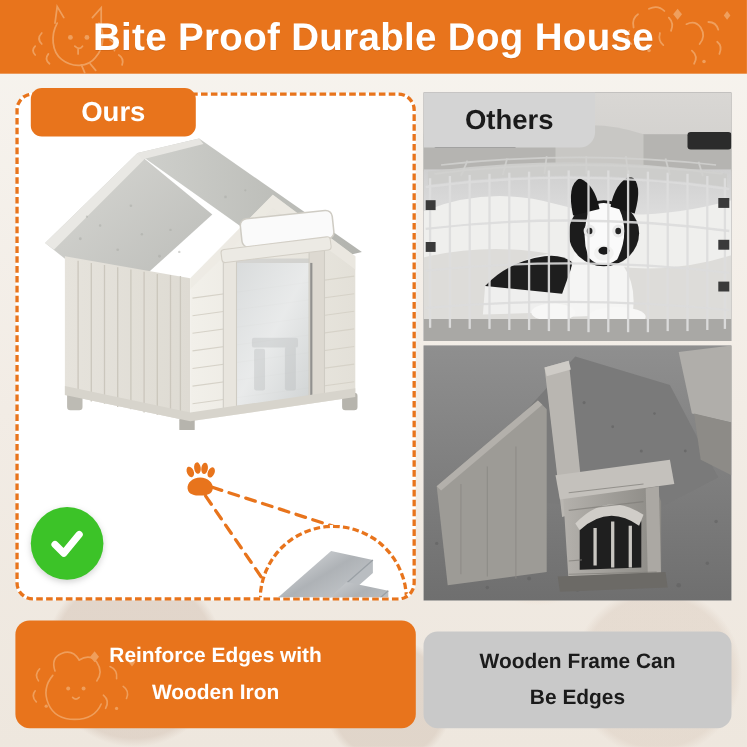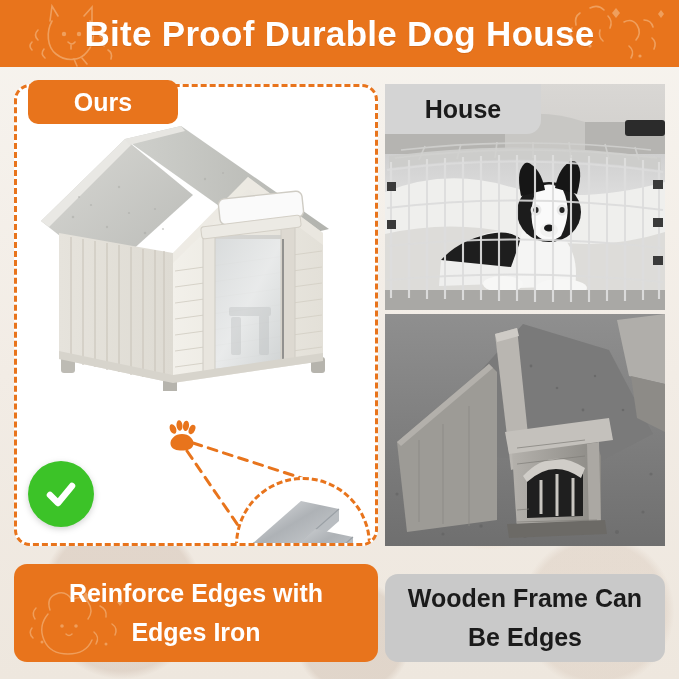--- a/index.html
+++ b/index.html
@@ -166,21 +166,21 @@
   .caption {
     position: absolute;
     bottom: 17px;
     border-radius: 13px;
     display: flex;
     flex-direction: column;
     align-items: center;
     justify-content: center;
     overflow: hidden;
     font-weight: bold;
-    font-size: 25px;
+    font-size: 19px;
     line-height: 1.0;
   }
   .caption-ours {
     left: 14px;
     width: 364px; height: 98px;
     background: #e8741c;
     color: #ffffff;
   }
   .caption-others {
     left: 385px;
@@ -504,21 +504,21 @@
         </g>
 
         <g fill="#3a3a3a">
           <rect x="268" y="96" width="10" height="9"></rect>
           <rect x="268" y="134" width="10" height="9"></rect>
           <rect x="268" y="172" width="10" height="9"></rect>
           <rect x="2" y="98" width="9" height="9"></rect>
           <rect x="2" y="136" width="9" height="9"></rect>
         </g>
       </svg>
-      <div class="badge-others">House</div>
+      <div class="badge-others">Others</div>
     </div>
 
     <div class="photo photo-wood">
       <svg width="280" height="232" viewBox="0 0 280 232">
         <defs>
           <linearGradient id="groundG" x1="0" y1="0" x2="0" y2="1">
             <stop offset="0" stop-color="#8f8f8f"></stop>
             <stop offset="1" stop-color="#6f6f6f"></stop>
           </linearGradient>
           <linearGradient id="woodG" x1="0" y1="0" x2="1" y2="0">
@@ -615,21 +615,21 @@
         <path d="M72 22 q7 3 6 11"></path>
         <path d="M84 40 q6 4 3 11"></path>
         <path d="M66 48 q6 5 2 12"></path>
         <path d="M58 8 l4 5 -4 5 -4 -5z" fill="#f6c79a" stroke="none"></path>
         <path d="M92 14 l3 4 -3 4 -3 -4z" fill="#f6c79a" stroke="none"></path>
         <circle cx="14" cy="58" r="1.5" fill="#f6c79a" stroke="none"></circle>
         <circle cx="78" cy="60" r="1.5" fill="#f6c79a" stroke="none"></circle>
       </svg>
     </span>
     <div class="caption-line">Reinforce Edges with</div>
-    <div class="caption-line">Edges Iron</div>
+    <div class="caption-line">Wooden Iron</div>
   </div>
 
   <div class="caption caption-others">
     <div class="caption-line">Wooden Frame Can</div>
     <div class="caption-line">Be Edges</div>
   </div>
 
 </div>
 
 </body></html>

